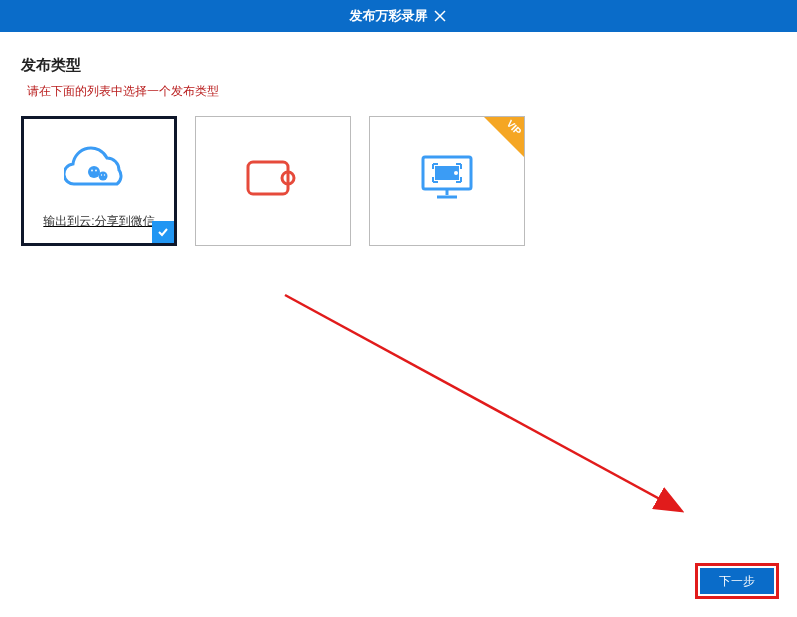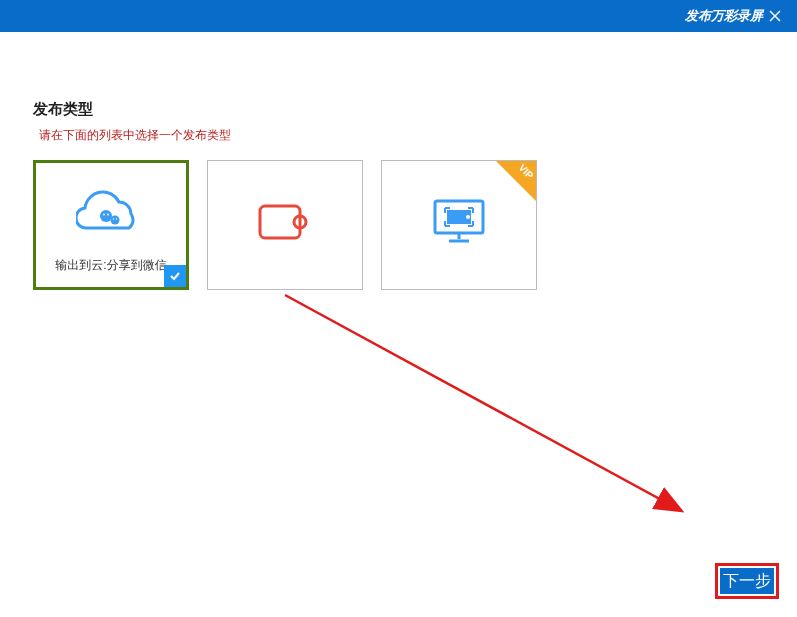--- a/index.html
+++ b/index.html
@@ -13,41 +13,39 @@
       width: 797px;
       height: 617px;
       position: relative;
       overflow: hidden;
     }
     .titlebar {
       background: #0a6cc9;
       height: 32px;
       display: flex;
       align-items: center;
-      justify-content: flex-end;
+      justify-content: center;
       padding: 0 10px 0 14px;
       color: #fff;
-      font-style: italic;
     }
     .titlebar-text {
       font-size: 13px;
       font-weight: bold;
     }
     .close-btn {
       width: 24px;
       height: 24px;
       display: flex;
       align-items: center;
       justify-content: center;
       cursor: pointer;
       font-size: 16px;
     }
     .content {
-      padding: 24px 33px;
-      margin-top: 44px;
+      padding: 24px 21px;
     }
     .section-title {
       font-size: 15px;
       font-weight: bold;
       color: #222;
       margin-bottom: 8px;
     }
     .section-subtitle {
       font-size: 12px;
       color: #b91c1c;
@@ -65,21 +63,22 @@
       background: #fff;
       display: flex;
       flex-direction: column;
       align-items: center;
       justify-content: center;
       position: relative;
       cursor: pointer;
       padding: 12px 8px 8px 8px;
     }
     .option-card.selected {
-      border: 3px solid #4d7c0f;
+      border: 3px solid #0f172a;
+      text-decoration: underline;
     }
     .option-icon {
       height: 66px;
       display: flex;
       align-items: center;
       justify-content: center;
       margin-bottom: 10px;
     }
     .option-label {
       font-size: 12px;
@@ -129,23 +128,23 @@
     }
     .next-btn-wrapper {
       border: 3px solid #e11b1b;
       padding: 2px;
       display: inline-block;
     }
     .next-btn {
       background: #0a6cc9;
       color: #fff;
       border: none;
-      width: 54px;
+      width: 74px;
       height: 26px;
-      font-size: 16px;
+      font-size: 12px;
       cursor: pointer;
       font-family: inherit;
     }
   </style>
 </head>
 <body>
 
 <div class="titlebar">
   <span class="titlebar-text">发布万彩录屏</span>
   <div class="close-btn">

